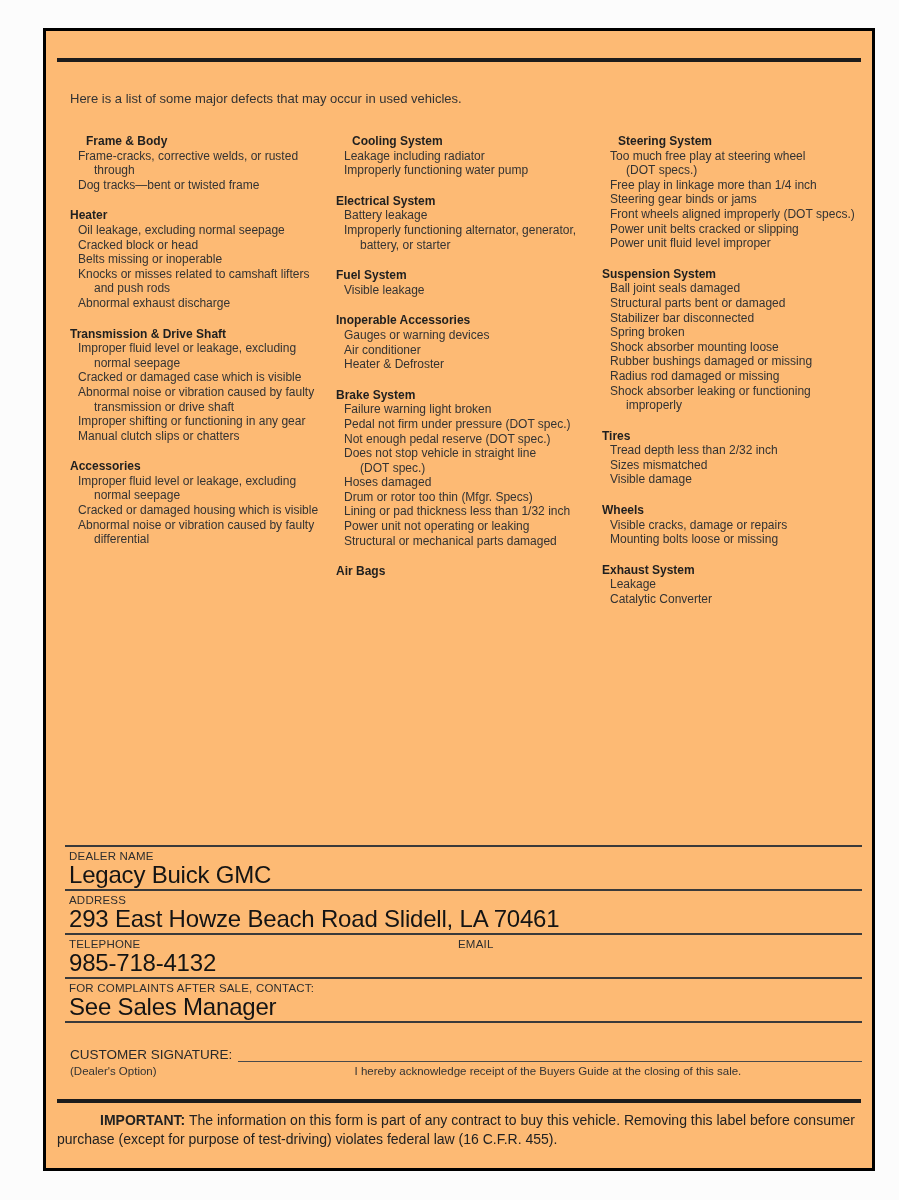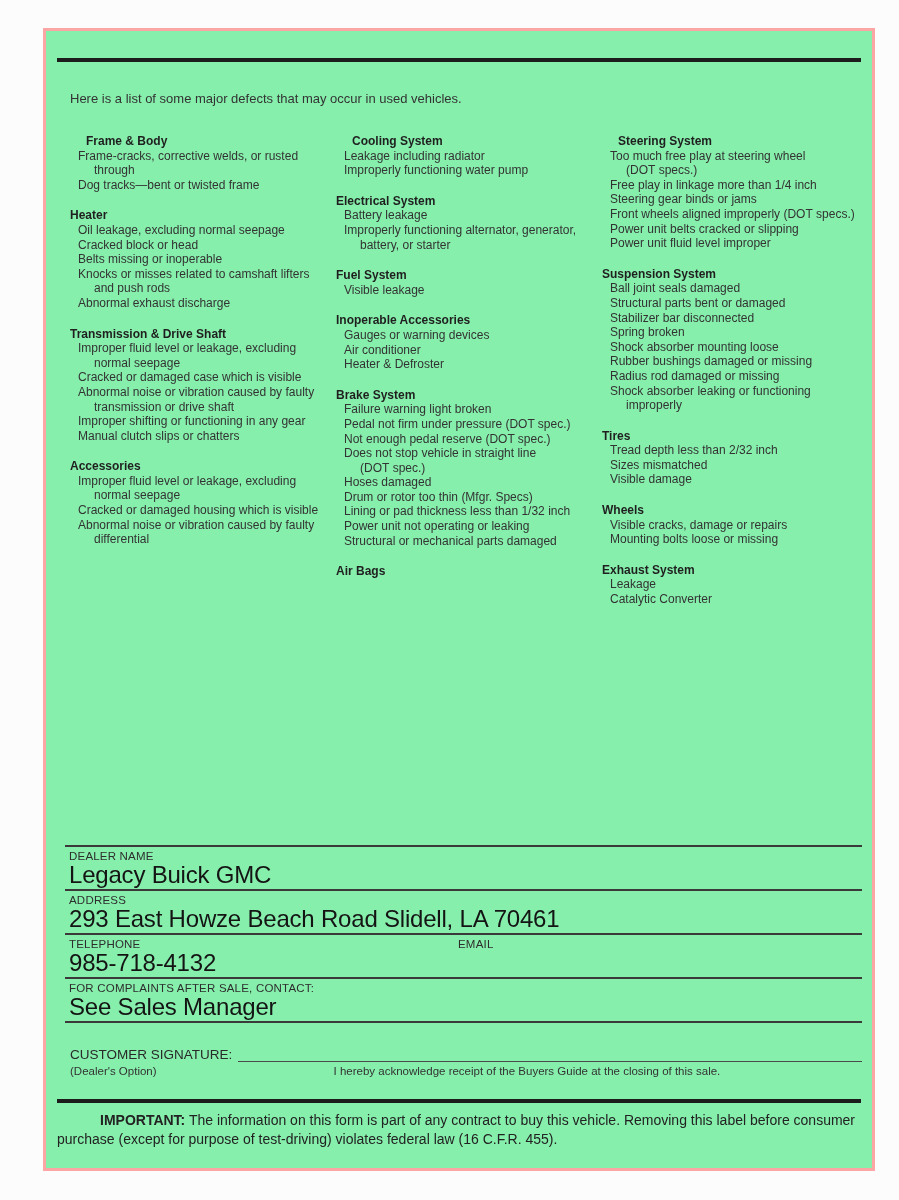--- a/index.html
+++ b/index.html
@@ -6,21 +6,21 @@
   body{
     width:899px;height:1200px;
     background:#ffffff;
     font-family:"Liberation Sans", sans-serif;
     color:#2d2d2d;
     -webkit-font-smoothing:antialiased;
   }
   .page{position:relative;width:899px;height:1200px;background:#fcfcfc;overflow:hidden;}
   .doc-box{
     position:absolute;left:43px;top:28px;width:826px;height:1137px;
-    border:3px solid #fca5a5;background:#86efac;
+    border:3px solid #000000;background:#fdba74;
   }
   .rule{position:absolute;left:11px;right:11px;height:4px;background:#1c1c1c;}
   .rule-top{top:27px;}
   .rule-bottom{top:1068px;}
   .intro{position:absolute;left:24px;top:60px;font-size:13px;color:#333;}
   
   .columns{position:absolute;left:0;top:103px;width:100%;}
   .col{position:absolute;top:0;}
   .col-0{left:24px;width:262px;}
   .col-1{left:290px;width:262px;}
@@ -31,21 +31,21 @@
   
   .dealer{position:absolute;left:19px;top:814px;width:797px;border-bottom:2px solid #3a3a3a;}
   .field{border-top:2px solid #3a3a3a;padding:2px 0 3px 4px;}
   .labels{position:relative;font-size:11.5px;color:#2e2e2e;line-height:14px;letter-spacing:0.2px;}
   .label2{position:absolute;left:389px;top:0;}
   .value{font-size:24px;color:#141414;line-height:22px;margin-top:1px;letter-spacing:-0.2px;}
   
   .signature{position:absolute;left:24px;top:1015px;width:792px;}
   .sig-row{display:flex;align-items:flex-end;font-size:13.5px;color:#2a2a2a;}
   .sig-line{flex:1;border-bottom:1.5px solid #4a4a4a;margin-left:6px;height:15px;}
-  .sig-sub{display:flex;margin-top:3px;font-size:11.5px;color:#333;}
+  .sig-sub{display:flex;margin-top:3px;font-size:11.5px;color:#333;gap:21px;}
   .sig-note{white-space:nowrap;}
   .ack{margin-left:177px;}
   
   .important{position:absolute;left:11px;top:1080px;width:802px;font-size:14px;line-height:19px;color:#222;}
   .imp-label{font-weight:bold;padding-left:43px;}
 </style>
 </head>
 <body>
 
 <div class="page">

